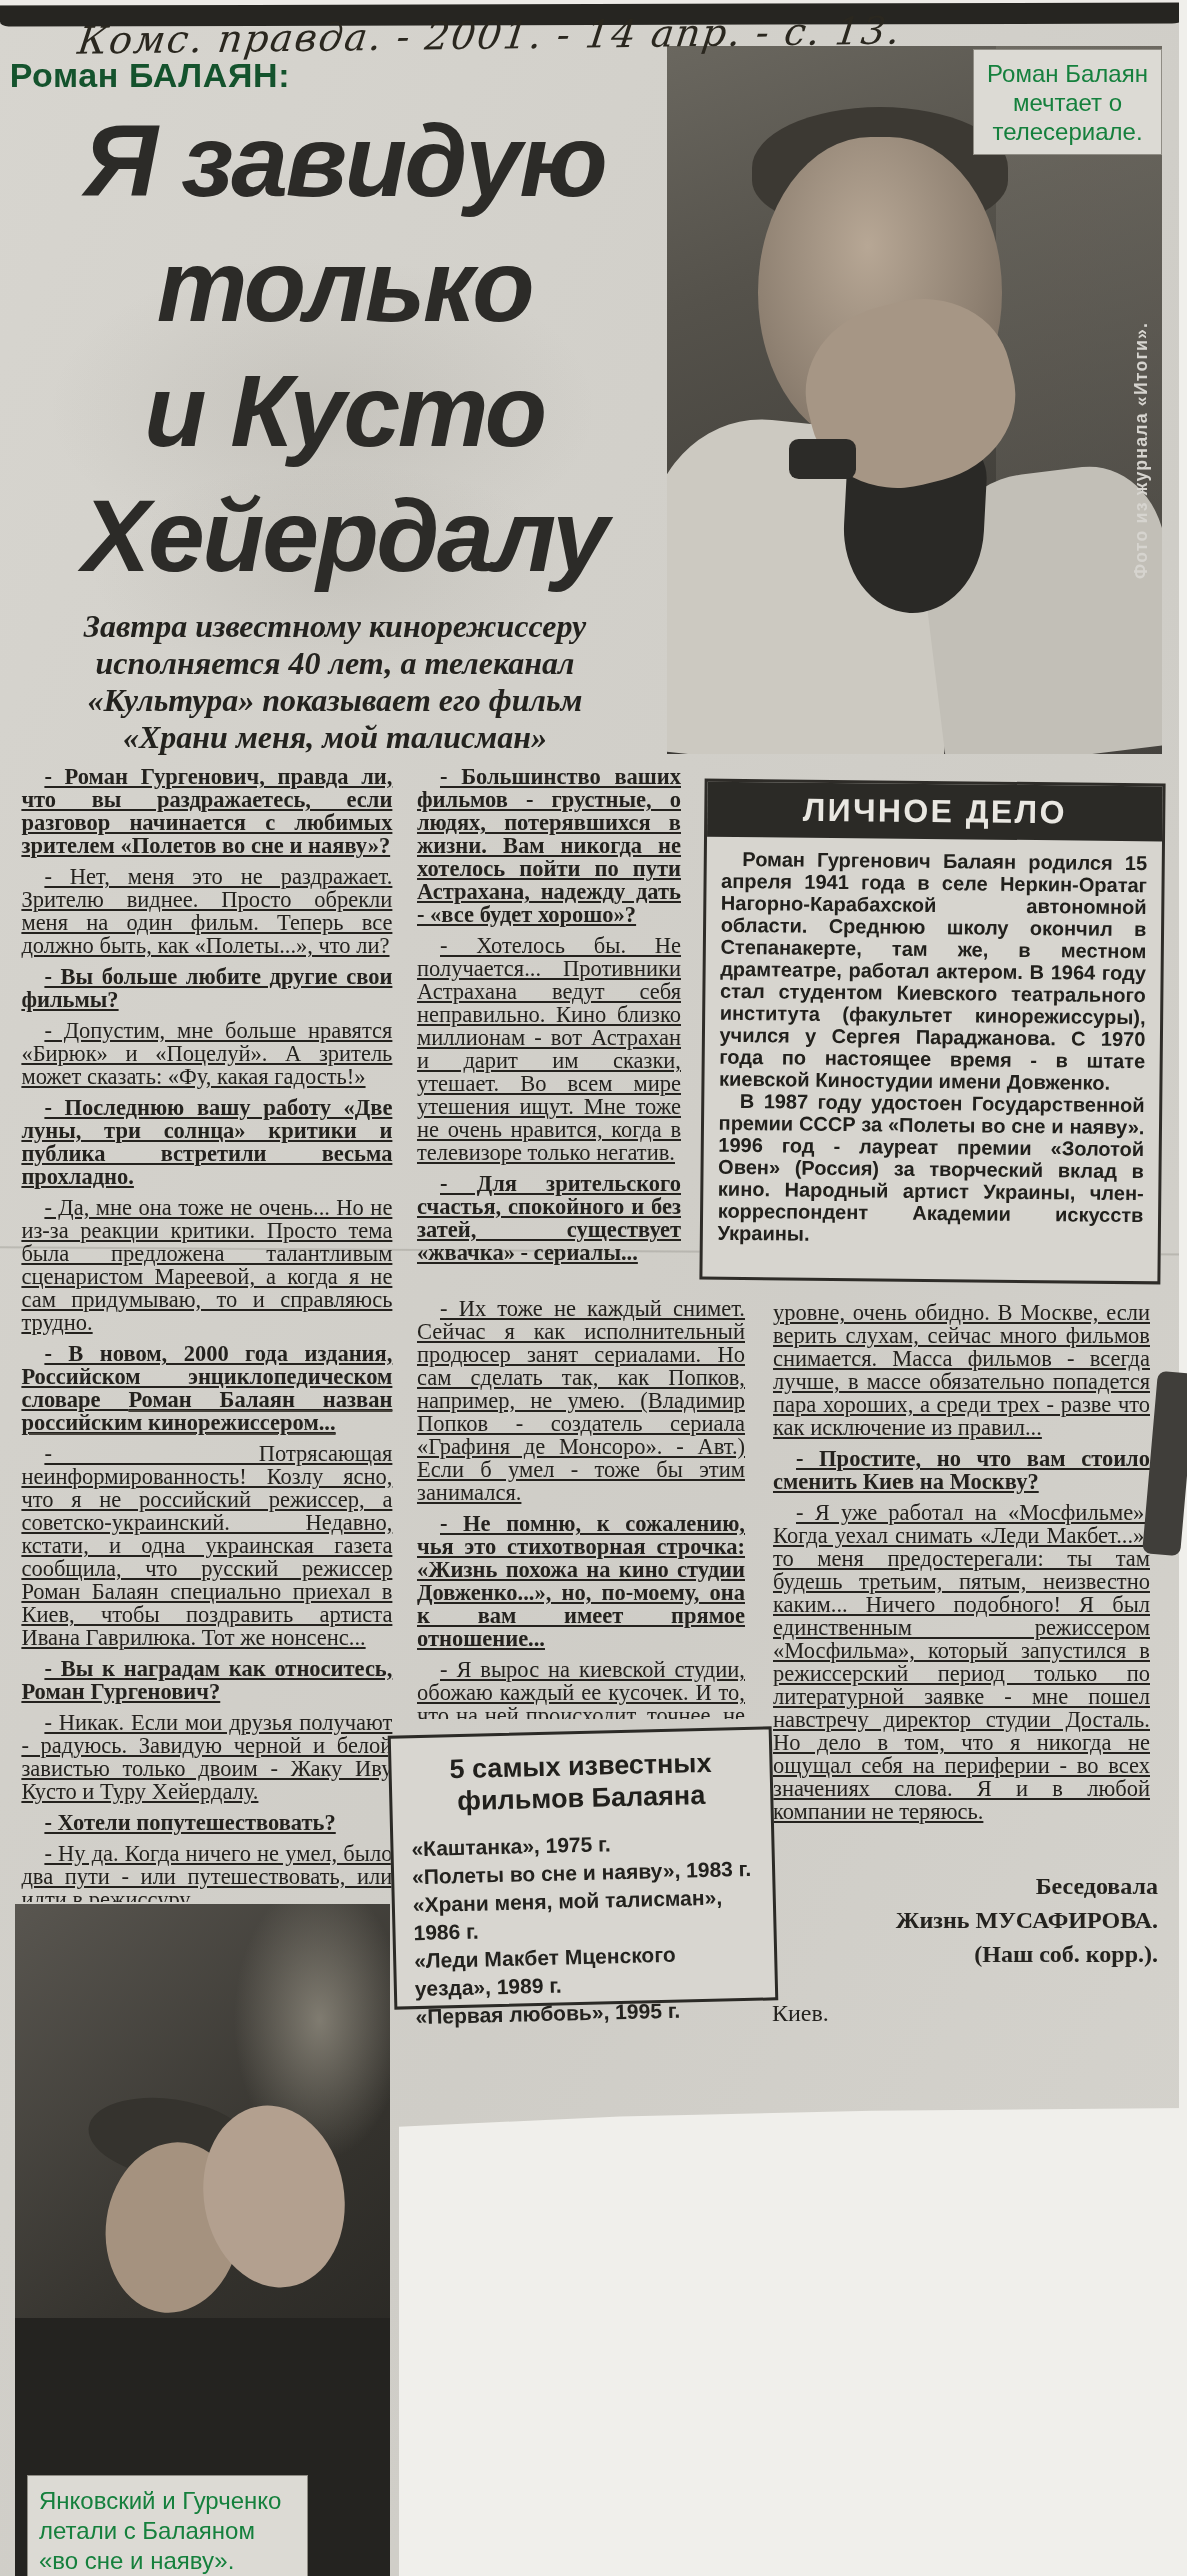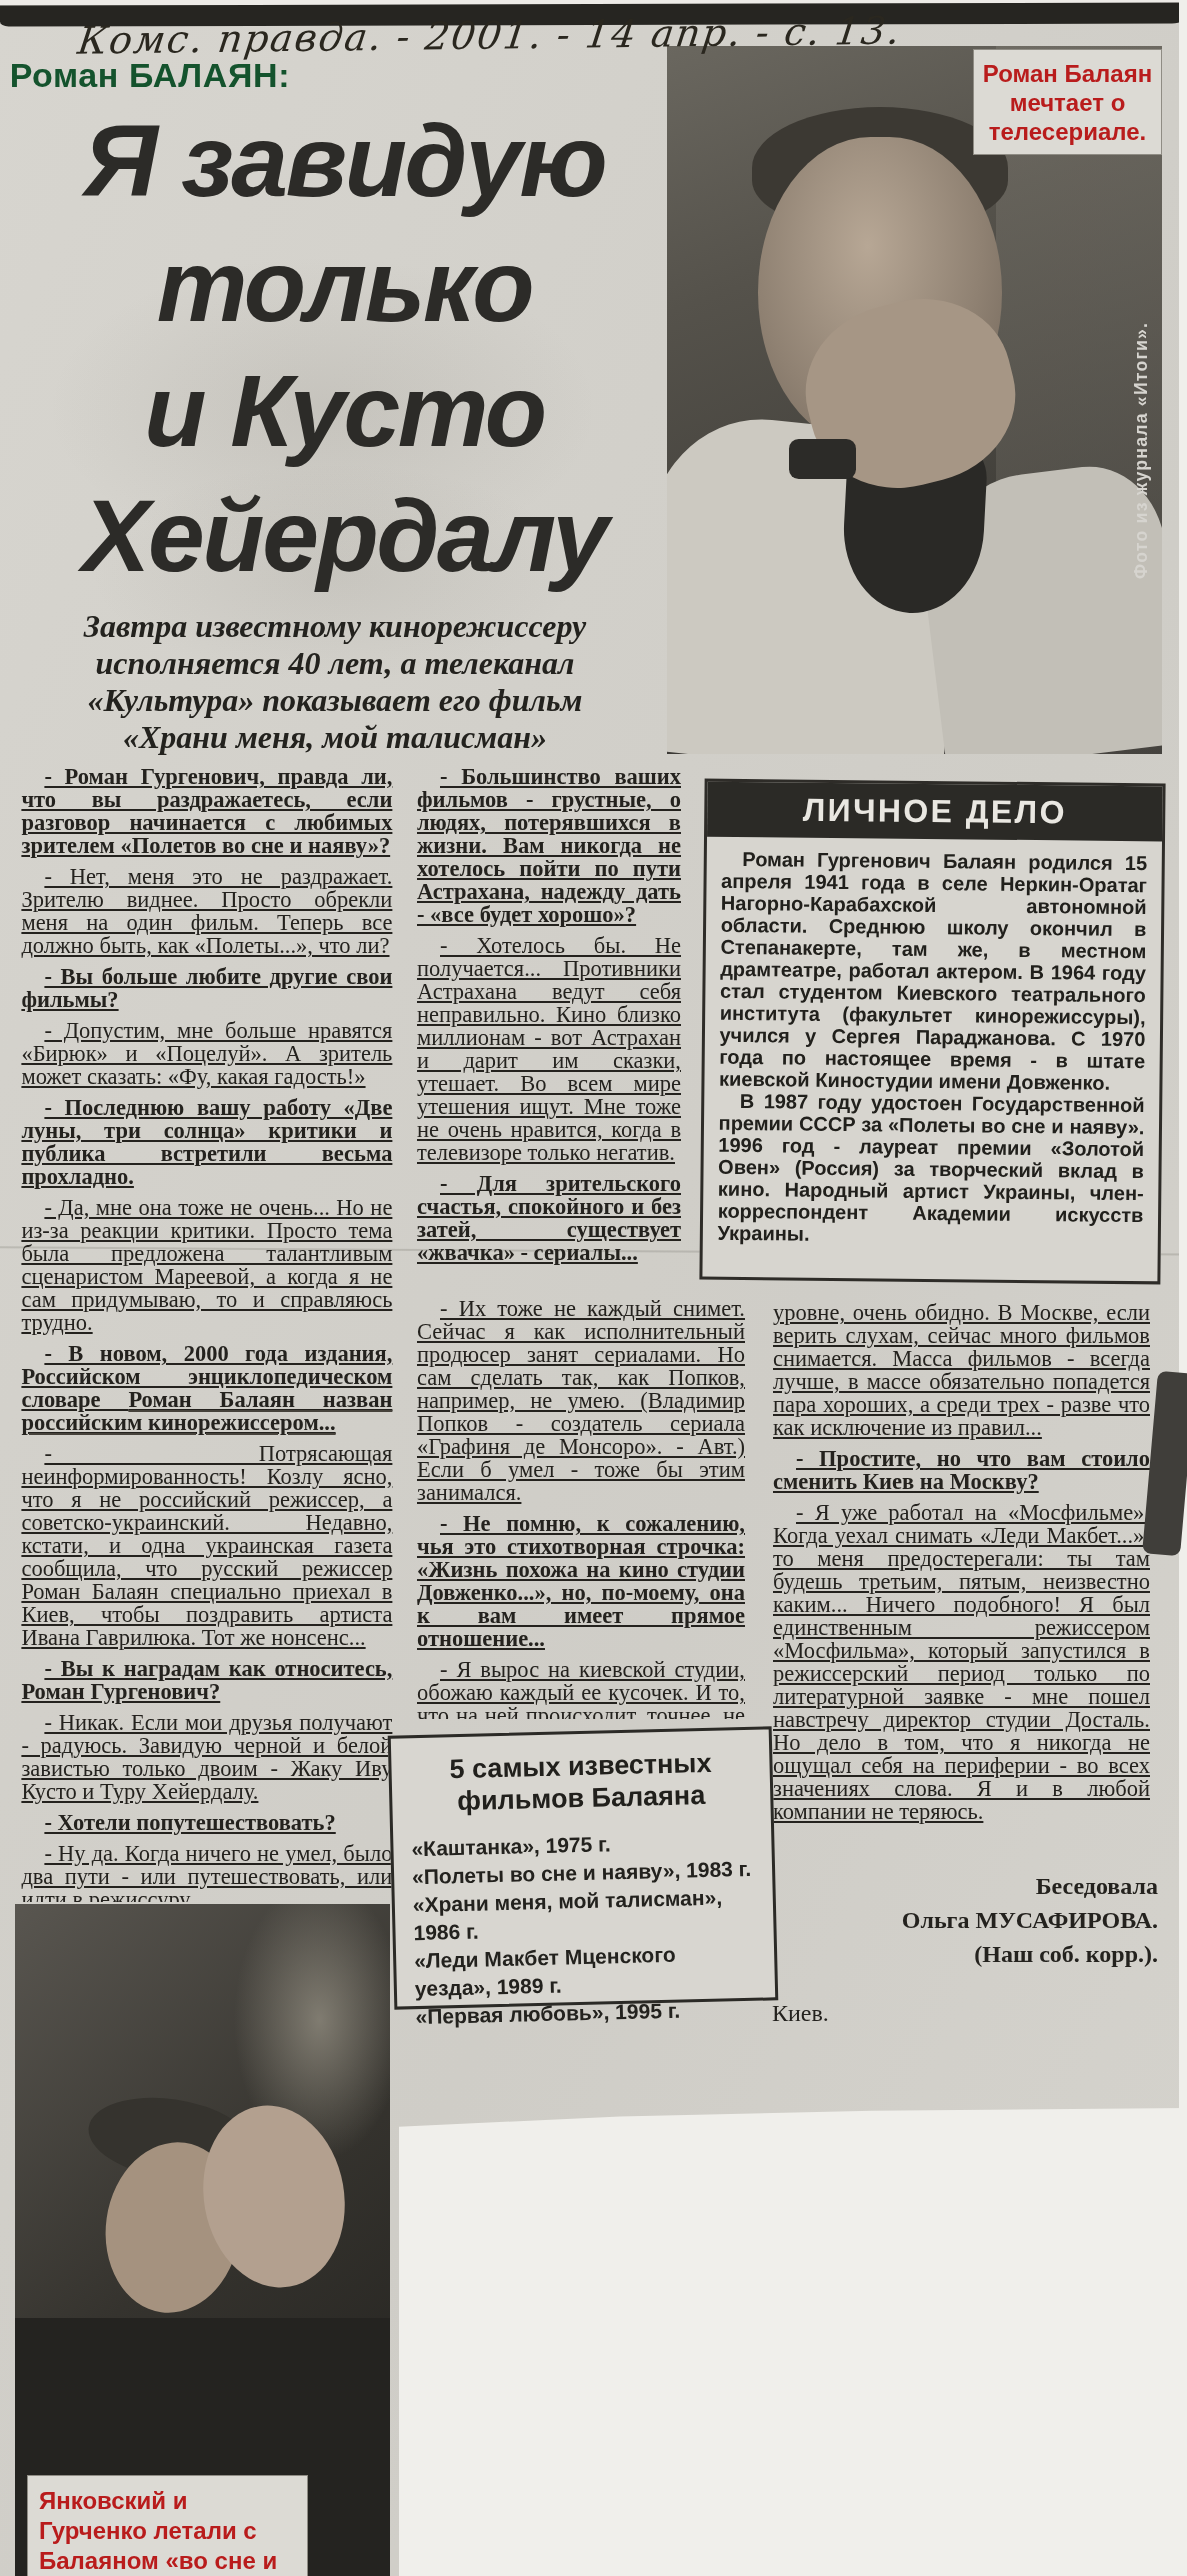--- a/index.html
+++ b/index.html
@@ -30,21 +30,21 @@
   .headline div{font:italic bold 102px/125px "Liberation Sans",sans-serif;text-align:center;
       color:#2c2b28;letter-spacing:-2.4px;}
   .subhead{left:23px;top:608px;width:624px;z-index:5;}
   .subhead div{font:italic bold 32px/37px "Liberation Serif",serif;text-align:center;color:#23221e;}
   
   .photo-top{left:667px;top:46px;width:495px;height:708px;z-index:3;overflow:hidden;
       background:linear-gradient(160deg,#6a675f 0%,#55524b 30%,#403e39 70%,#343230 100%);}
   .photo-bottom{left:15px;top:1904px;width:375px;height:672px;z-index:3;overflow:hidden;
       background:linear-gradient(140deg,#595650 0%,#35332e 50%,#21201d 100%);}
   .shape{position:absolute;}
-  .photo-cap{background:#dcdad4;color:#b91c1c;font-family:"Liberation Sans",sans-serif;font-weight:bold;}
+  .photo-cap{background:#dcdad4;color:#15803d;font-family:"Liberation Sans",sans-serif;font-weight:normal;}
   .cap-top{left:306px;top:3px;width:175px;padding:8.5px 6px;font-size:24px;line-height:29px;
       text-align:center;border:0.6px solid #8f8c84;}
   .cap-bottom{left:12px;top:571px;width:257px;padding:9.7px 11px;font-size:24px;line-height:30px;
       text-align:left;border:0.6px solid #8f8c84;}
   .credit-vert{left:1131px;top:116px;width:29px;height:463px;z-index:5;
       writing-mode:vertical-rl;transform:rotate(180deg);
       font:bold 17.7px "Liberation Sans",sans-serif;color:#d6d4cf;letter-spacing:1.2px;}
   
   .body-col{z-index:5;color:#24221e;}
   .body-col p{font:22.5px/23px "Liberation Serif",serif;margin:8px;text-indent:23px;
@@ -174,21 +174,21 @@
         <p>«Каштанка», 1975 г.</p>
         <p>«Полеты во сне и наяву», 1983 г.</p>
         <p>«Храни меня, мой талисман», 1986 г.</p>
         <p>«Леди Макбет Мценского уезда», 1989 г.</p>
         <p>«Первая любовь», 1995 г.</p>
       </div>
   </div>
 
   <div class="abs sig">
       <p>Беседовала</p>
-      <p>Ольга МУСАФИРОВА.</p>
+      <p>Жизнь МУСАФИРОВА.</p>
       <p>(Наш соб. корр.).</p>
     </div>
   <div class="abs kiev">Киев.</div>
 
   <div class="abs photo-bottom">
     <div class="shape" style="left:219px;top:-24px;width:171px;height:280px;
                 background:radial-gradient(closest-side,rgba(150,145,132,.75),rgba(150,145,132,0));"></div>
     <div class="shape" style="left:73px;top:195px;width:164px;height:79px;background:#35332e;
                 border-radius:50%;transform:rotate(8deg);"></div>
     <div class="shape" style="left:91px;top:238px;width:134px;height:171px;background:#a5927f;

